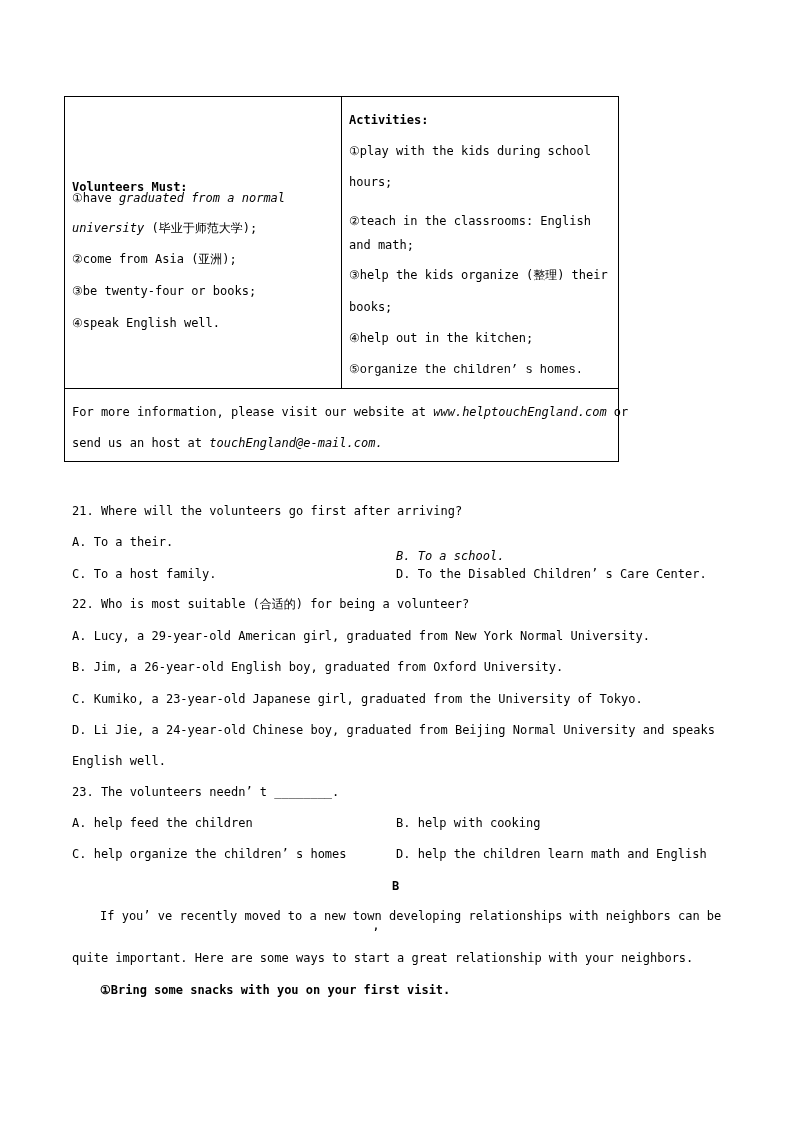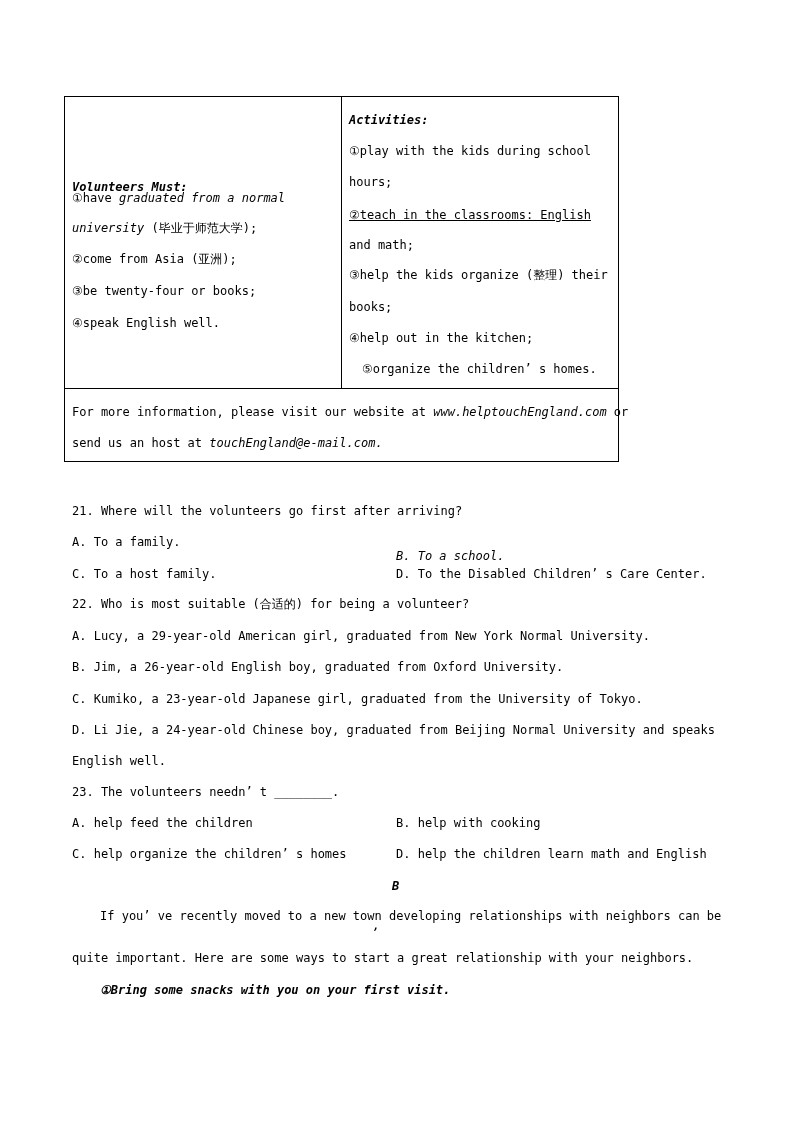--- a/index.html
+++ b/index.html
@@ -2,52 +2,52 @@
 <html><head>
 <meta charset="utf-8">
 <style>
   html, body { margin: 0; padding: 0; background: #ffffff; }
   body { width: 794px; height: 1123px; position: relative; overflow: hidden;
          font-family: "DejaVu Sans Mono", "Liberation Mono", monospace; font-size: 12px; color: #000; }
   .abs { position: absolute; white-space: nowrap; }
   .tbl { position: absolute; left: 64px; top: 96px; width: 555px; height: 366px; border: 1px solid #000; box-sizing: border-box; }
   .vline { position: absolute; left: 341px; top: 96px; width: 1px; height: 292px; background: #000; }
   .hline { position: absolute; left: 64px; top: 388px; width: 555px; height: 1px; background: #000; }
-  .b { font-weight: bold; font-style: italic; }
+  .b { font-weight: bold; }
   .i { font-style: italic; }
 </style>
 </head>
 <body>
 
 <div class="tbl"></div>
 <div class="vline"></div>
 <div class="hline"></div>
 
 <div class="abs b" style="left:72px;top:160px;margin-top:20px;">Volunteers Must:</div>
 <div class="abs" style="left:72px;top:191px;"><span>①have </span><span class="i">graduated from a normal</span></div>
 <div class="abs" style="left:72px;top:220px;"><span class="i">university</span><span> (毕业于师范大学);</span></div>
 <div class="abs" style="left:72px;top:251px;">②come from Asia (亚洲);</div>
 <div class="abs" style="left:72px;top:284px;">③be twenty-four or books;</div>
 <div class="abs" style="left:72px;top:316px;">④speak English well.</div>
 
 <div class="abs b" style="left:349px;top:113px;">Activities:</div>
 <div class="abs" style="left:349px;top:144px;">①play with the kids during school</div>
 <div class="abs" style="left:349px;top:175px;">hours;</div>
-<div class="abs" style="left:349px;top:208px;text-decoration:underline;">②teach in the classrooms: English</div>
+<div class="abs" style="left:349px;top:214px;">②teach in the classrooms: English</div>
 <div class="abs" style="left:349px;top:238px;">and math;</div>
 <div class="abs" style="left:349px;top:267px;">③help the kids organize (整理) their</div>
 <div class="abs" style="left:349px;top:300px;">books;</div>
 <div class="abs" style="left:349px;top:331px;">④help out in the kitchen;</div>
-<div class="abs" style="left:362px;top:362px;">⑤organize the children’ s homes.</div>
+<div class="abs" style="left:349px;top:362px;font-family:Liberation Mono, monospace;">⑤organize the children’ s homes.</div>
 
 <div class="abs" style="left:72px;top:405px;"><span>For more information, please visit our website at </span><span class="i">www.helptouchEngland.com</span><span> or</span></div>
 <div class="abs" style="left:72px;top:436px;"><span>send us an host at </span><span class="i">touchEngland@e-mail.com.</span></div>
 
 <div class="abs" style="left:72px;top:504px;">21. Where will the volunteers go first after arriving?</div>
-<div class="abs" style="left:72px;top:535px;">A. To a family.</div>
+<div class="abs" style="left:72px;top:535px;">A. To a their.</div>
 <div class="abs" style="left:396px;top:549px;font-style:italic;">B. To a school.</div>
 <div class="abs" style="left:72px;top:567px;">C. To a host family.</div>
 <div class="abs" style="left:396px;top:567px;">D. To the Disabled Children’ s Care Center.</div>
 
 <div class="abs" style="left:72px;top:596px;">22. Who is most suitable (合适的) for being a volunteer?</div>
 <div class="abs" style="left:72px;top:629px;">A. Lucy, a 29-year-old American girl, graduated from New York Normal University.</div>
 <div class="abs" style="left:72px;top:660px;">B. Jim, a 26-year-old English boy, graduated from Oxford University.</div>
 <div class="abs" style="left:72px;top:692px;">C. Kumiko, a 23-year-old Japanese girl, graduated from the University of Tokyo.</div>
 <div class="abs" style="left:72px;top:723px;">D. Li Jie, a 24-year-old Chinese boy, graduated from Beijing Normal University and speaks</div>
 <div class="abs" style="left:72px;top:754px;">English well.</div>

